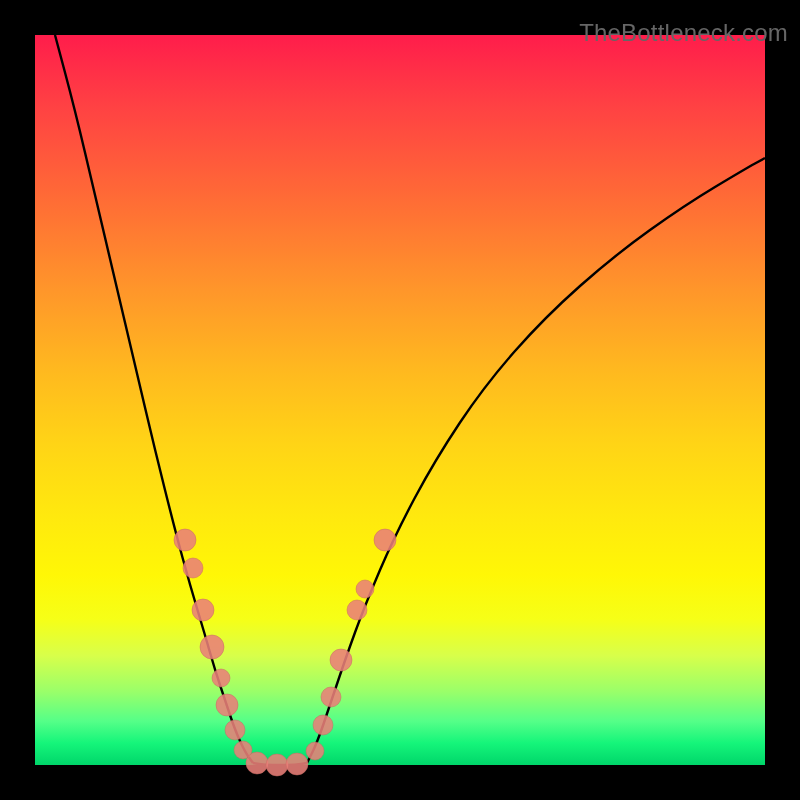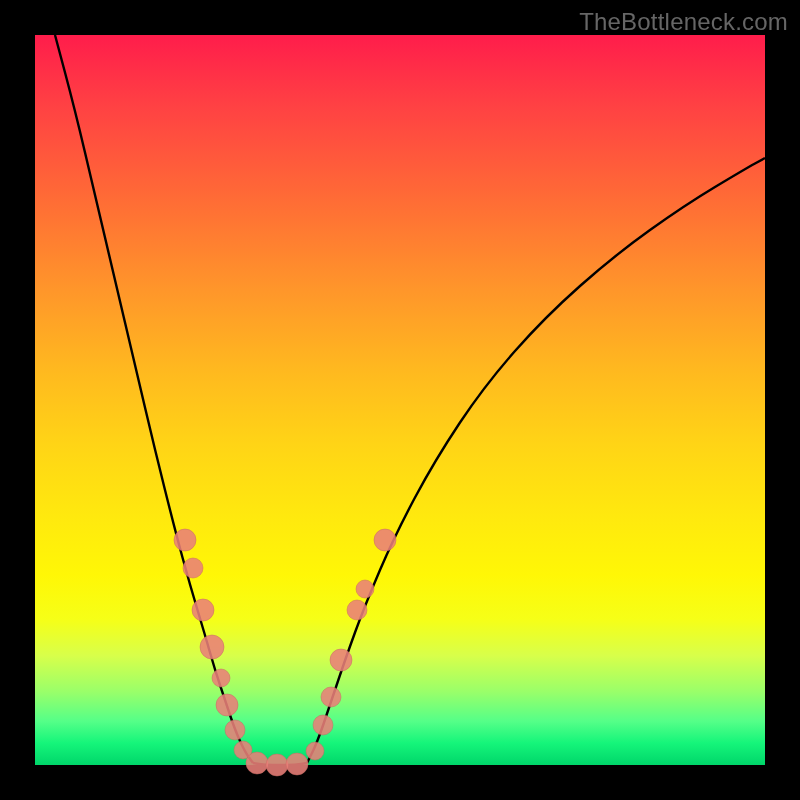--- a/index.html
+++ b/index.html
@@ -12,21 +12,21 @@
     font-family: Arial, Helvetica, sans-serif;
   }
   .frame {
     position: relative;
     width: 800px;
     height: 800px;
     background: #000;
   }
   .watermark {
     position: absolute;
-    top: 8px;
+    top: 19px;
     right: 12px;
     color: #666;
     font-size: 24px;
     font-weight: 500;
     letter-spacing: 0.2px;
     z-index: 5;
   }
   .plot {
     position: absolute;
     left: 35px;

